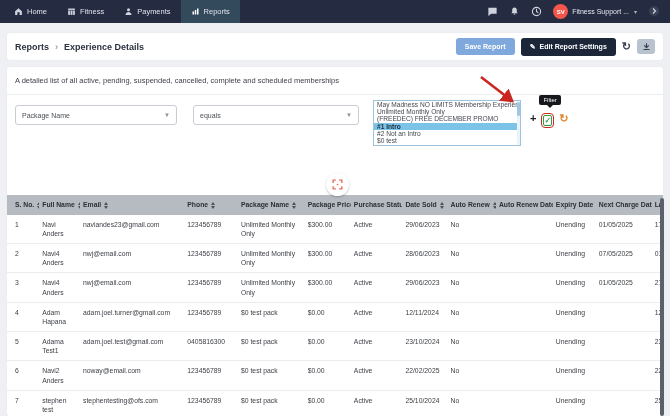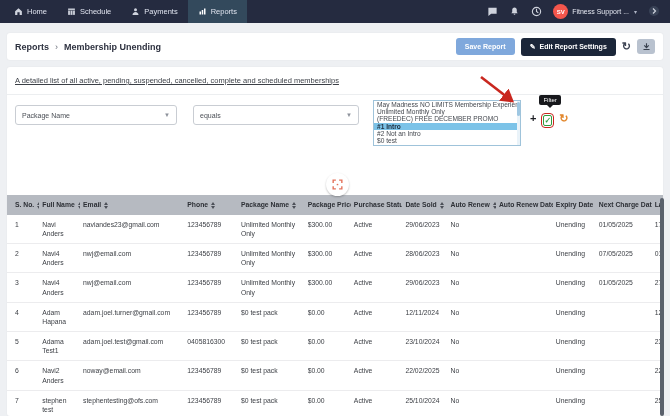--- a/index.html
+++ b/index.html
@@ -24,21 +24,21 @@
   .btn{border:none;border-radius:3px;color:#fff;font-size:7px;font-weight:bold;padding:5px 9px;
        font-family:"Liberation Sans",sans-serif;display:flex;align-items:center;gap:4px;cursor:pointer;}
   .btn-save{background:#7fa8dc;}
   .btn-edit{background:#1b2639;}
   .icon-refresh{color:#3e4554;font-size:11px;font-weight:bold;line-height:1;cursor:pointer;}
   .btn-download{background:#b9c2cf;border:none;border-radius:3px;width:18px;height:15px;display:flex;
                 align-items:center;justify-content:center;cursor:pointer;padding:0;}
   
   .card{margin:7px 7px 0;background:#fff;border-radius:3px;height:349px;position:relative;
         box-shadow:0 0 2px rgba(0,0,0,.06);overflow:hidden;}
-  .desc{font-size:7.5px;color:#3b3f46;padding:9px 8px 9px;border-bottom:1px solid #eceef0;text-decoration:underline;}
+  .desc{font-size:7.5px;color:#3b3f46;padding:9px 8px 9px;border-bottom:1px solid #eceef0;}
   
   .filter-area{position:relative;display:flex;align-items:flex-start;padding:10px 8px 0;height:56px;}
   .fake-select{border:1px solid #c9cdd3;border-radius:3px;height:18px;display:flex;align-items:center;
                padding:0 6px;font-size:7px;color:#4a4e55;background:#fff;cursor:pointer;}
   .fake-select .chev{margin-left:auto;color:#8d929b;font-size:6px;}
   .sel-field{width:148px;}
   .sel-op{width:152px;margin-left:16px;}
   .listbox{margin-left:14px;margin-top:-5px;width:146px;height:44px;border:1px solid #9fc3da;background:#fff;
            font-size:6.6px;color:#44484f;overflow:hidden;position:relative;}
   .listbox .opt{padding:0 3px;line-height:7.2px;white-space:nowrap;cursor:pointer;}
@@ -86,21 +86,21 @@
         </span>
         <span>Home</span>
       </div>
       <div class="nav-item">
         <span>
           <svg width="9" height="9" viewBox="0 0 24 24" fill="#cfd3dd">
             <path d="M3 4h18v17H3z"></path>
             <path d="M3 9h18M9 9v12M15 9v12" stroke="#252b40" stroke-width="1.6"></path>
           </svg>
         </span>
-        <span>Schedule</span>
+        <span>Fitness</span>
       </div>
       <div class="nav-item">
         <span>
           <svg width="9" height="9" viewBox="0 0 24 24" fill="#cfd3dd">
             <circle cx="12" cy="7" r="4"></circle>
             <path d="M4 21c0-4.4 3.6-8 8-8s8 3.6 8 8z"></path>
           </svg>
         </span>
         <span>Payments</span>
       </div>
@@ -142,21 +142,21 @@
           <circle cx="12" cy="12" r="10" fill="#394256"></circle>
           <path d="M10 7l5 5-5 5" stroke="#cfd3dd" stroke-width="2.4" fill="none"></path>
         </svg>
     </span>
   </div>
 </div>
 
 <div class="crumbbar">
   <span class="crumb">Reports</span>
   <span class="crumb-sep">›</span>
-  <span class="crumb">Membership Unending</span>
+  <span class="crumb">Experience Details</span>
   <div class="toolbar">
     <button class="btn btn-save">
         <span>Save Report</span>
       </button>
     <button class="btn btn-edit">
       <span style="font-size:7px;">✎</span>
       <span>Edit Report Settings</span>
     </button>
     <span class="icon-refresh">↻</span>
     <button class="btn-download">

